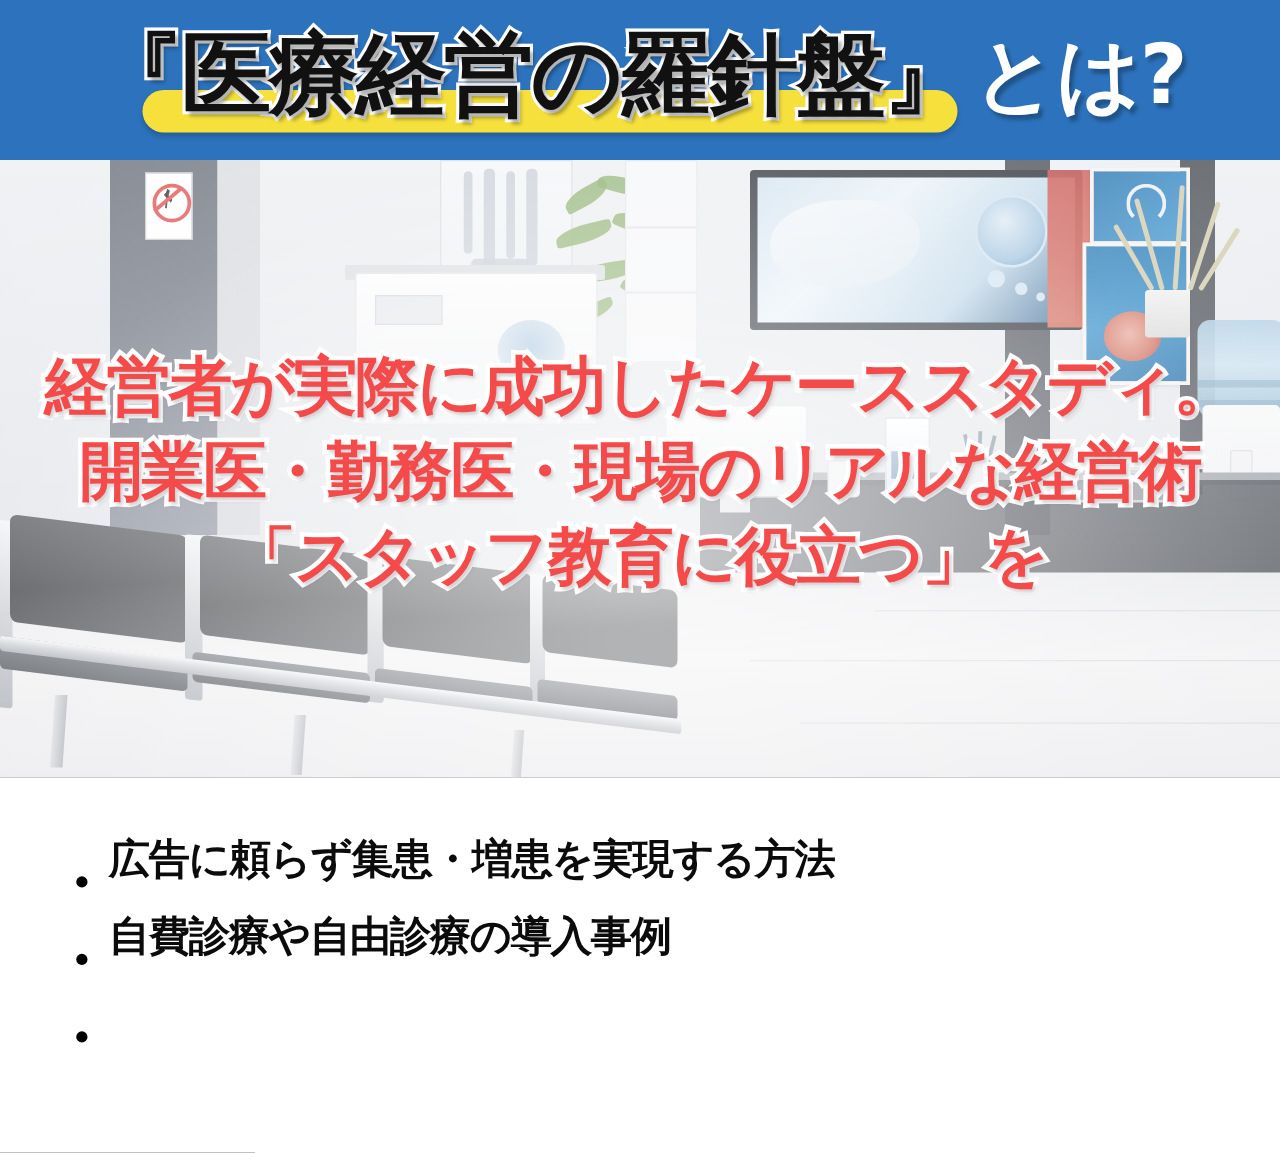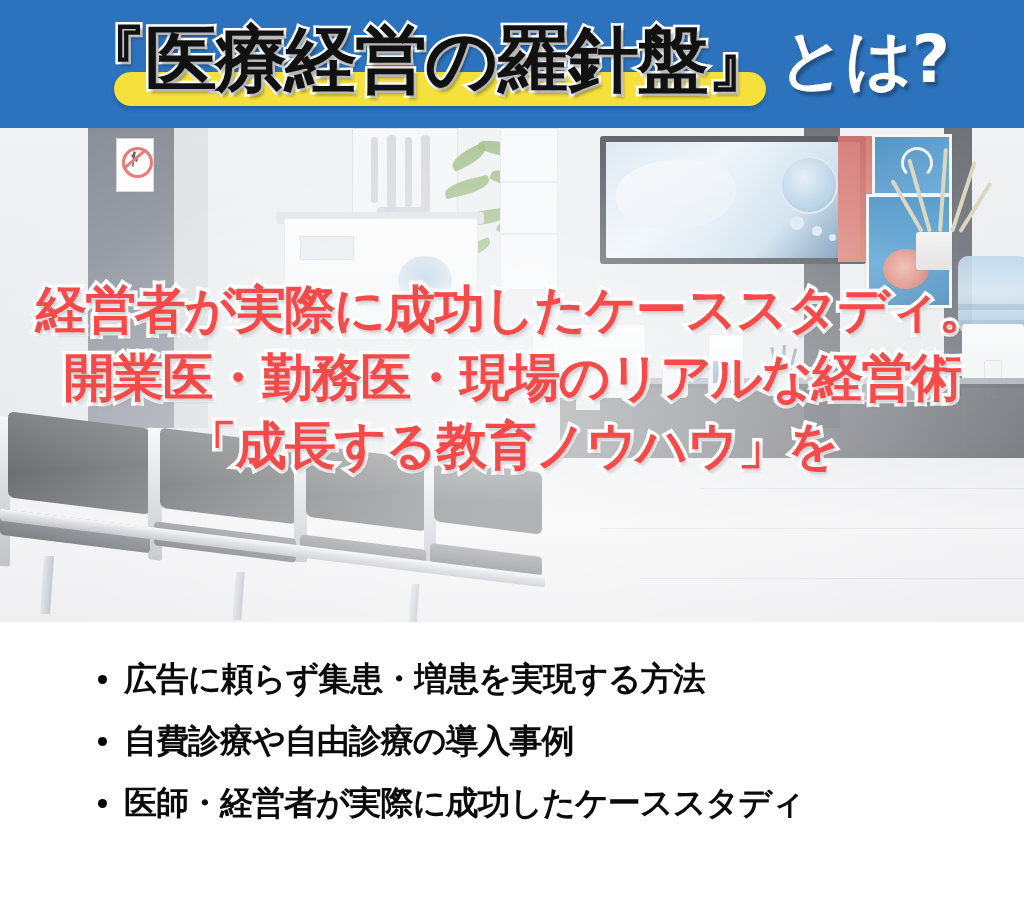--- a/index.html
+++ b/index.html
@@ -444,23 +444,23 @@
     left: 0;
     top: 622px;
     width: 1024px;
     height: 300px;
     background: #ffffff;
     padding-top: 26px;
     box-sizing: border-box;
   }
   .bullet-item {
     display: flex;
-    align-items: center;
+    align-items: flex-end;
     height: 62px;
-    padding-left: 98px;
+    padding-left: 61px;
   }
   .bullet-dot {
     flex: 0 0 auto;
     width: 9px;
     height: 9px;
     border-radius: 50%;
     background: #000000;
     margin-right: 17px;
   }
   .bullet-text {
@@ -602,32 +602,31 @@
         <div class="chair-leg" style="left:244px;top:166px;width:9px;height:48px;transform:skewX(-4deg);"></div>
         <div class="chair-leg" style="left:420px;top:178px;width:8px;height:38px;transform:skewX(-4deg);"></div>
       </div>
 
       <div class="photo-fade"></div>
     </div>
 
     <div class="hero-text">
       <span class="hero-line">経営者が実際に成功したケーススタディ。</span>
       <span class="hero-line">開業医・勤務医・現場のリアルな経営術</span>
-      <span class="hero-line">「成長する教育ノウハウ」を</span>
+      <span class="hero-line">「スタッフ教育に役立つ」を</span>
     </div>
   </div>
 
   <div class="bullets">
     <div class="bullet-item">
       <span class="bullet-dot"></span>
       <span class="bullet-text">広告に頼らず集患・増患を実現する方法</span>
     </div>
     <div class="bullet-item">
       <span class="bullet-dot"></span>
       <span class="bullet-text">自費診療や自由診療の導入事例</span>
     </div>
     <div class="bullet-item">
       <span class="bullet-dot"></span>
-      <span class="bullet-text">医師・経営者が実際に成功したケーススタディ</span>
     </div>
   </div>
 
 </div>
 
 </body></html>

